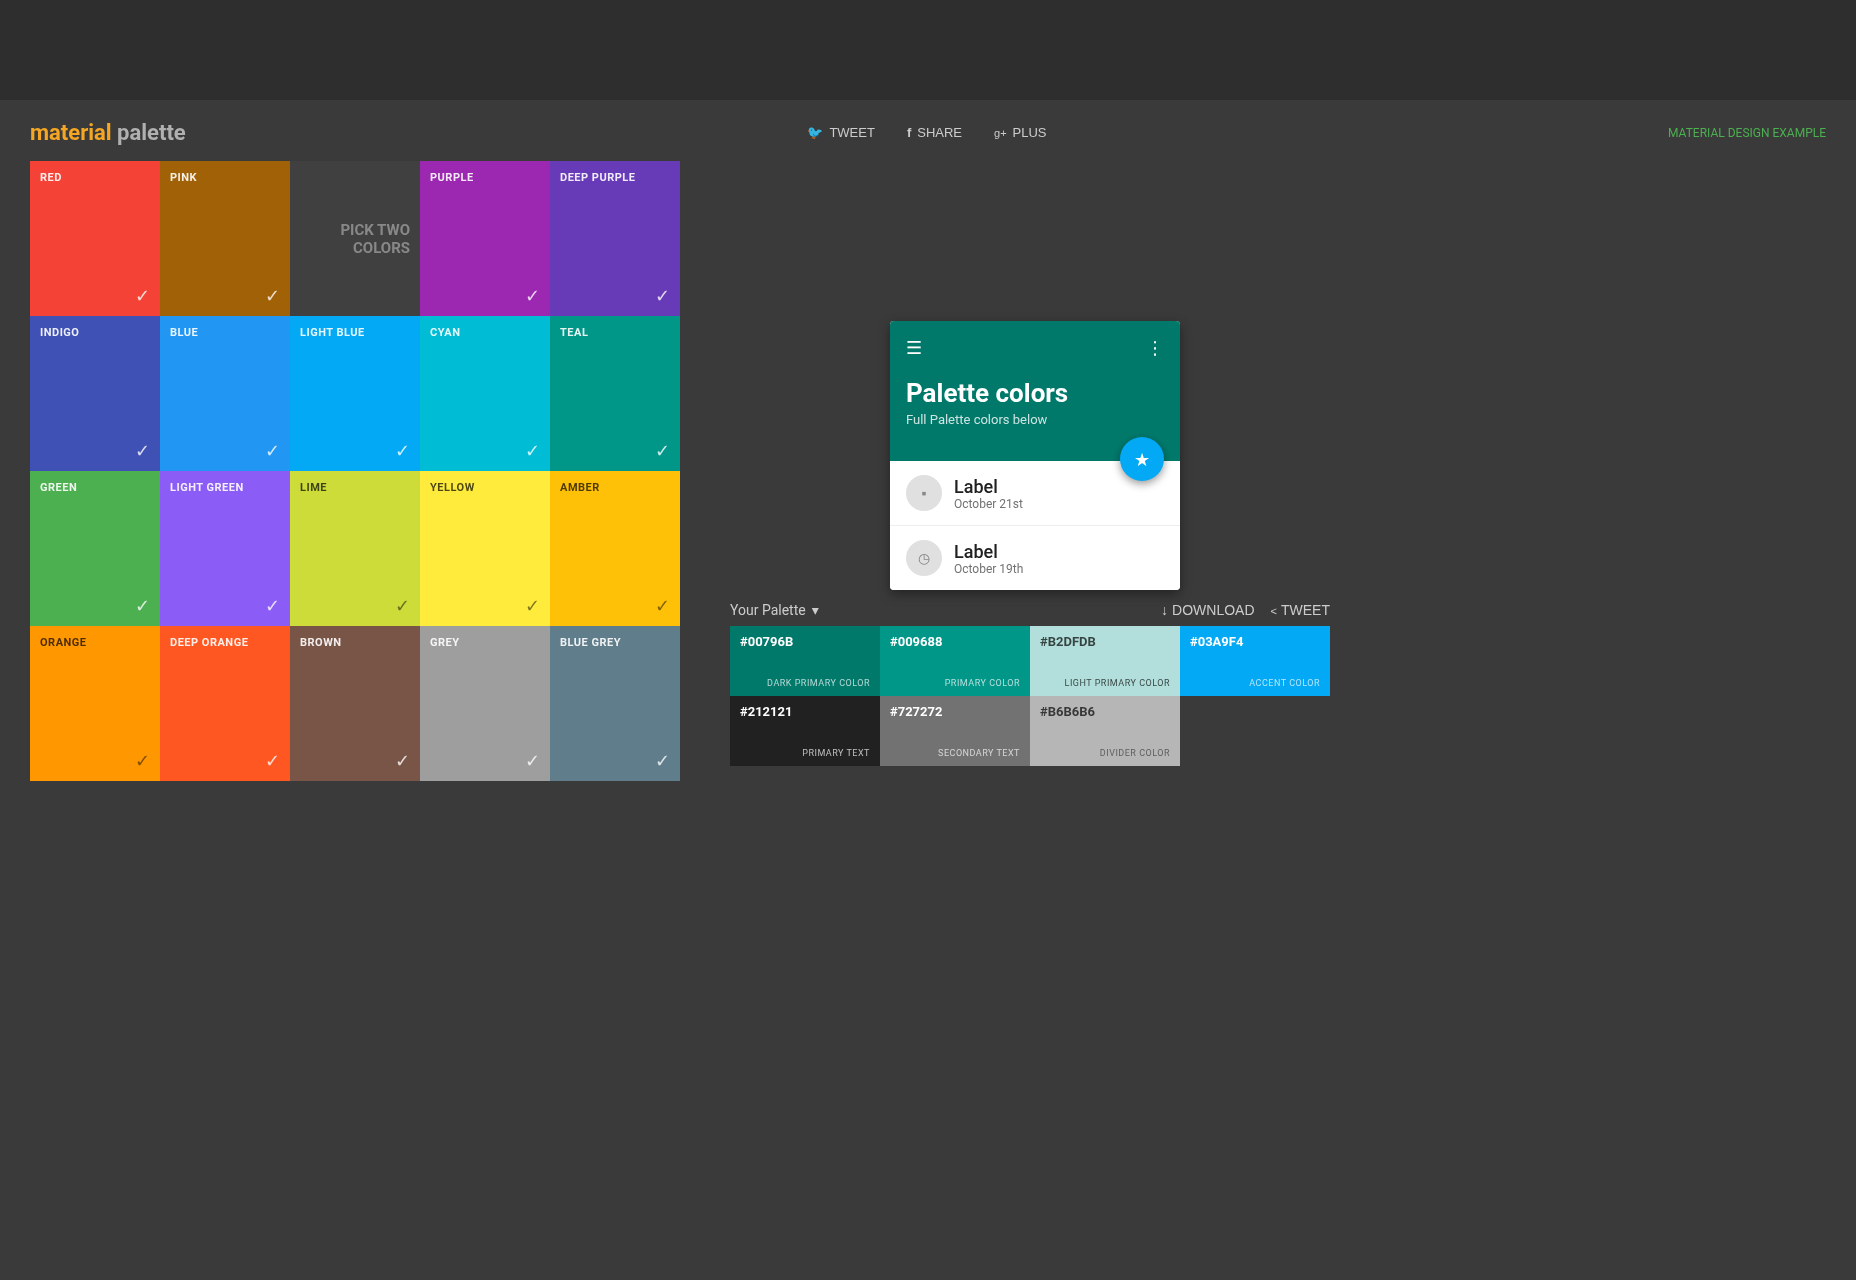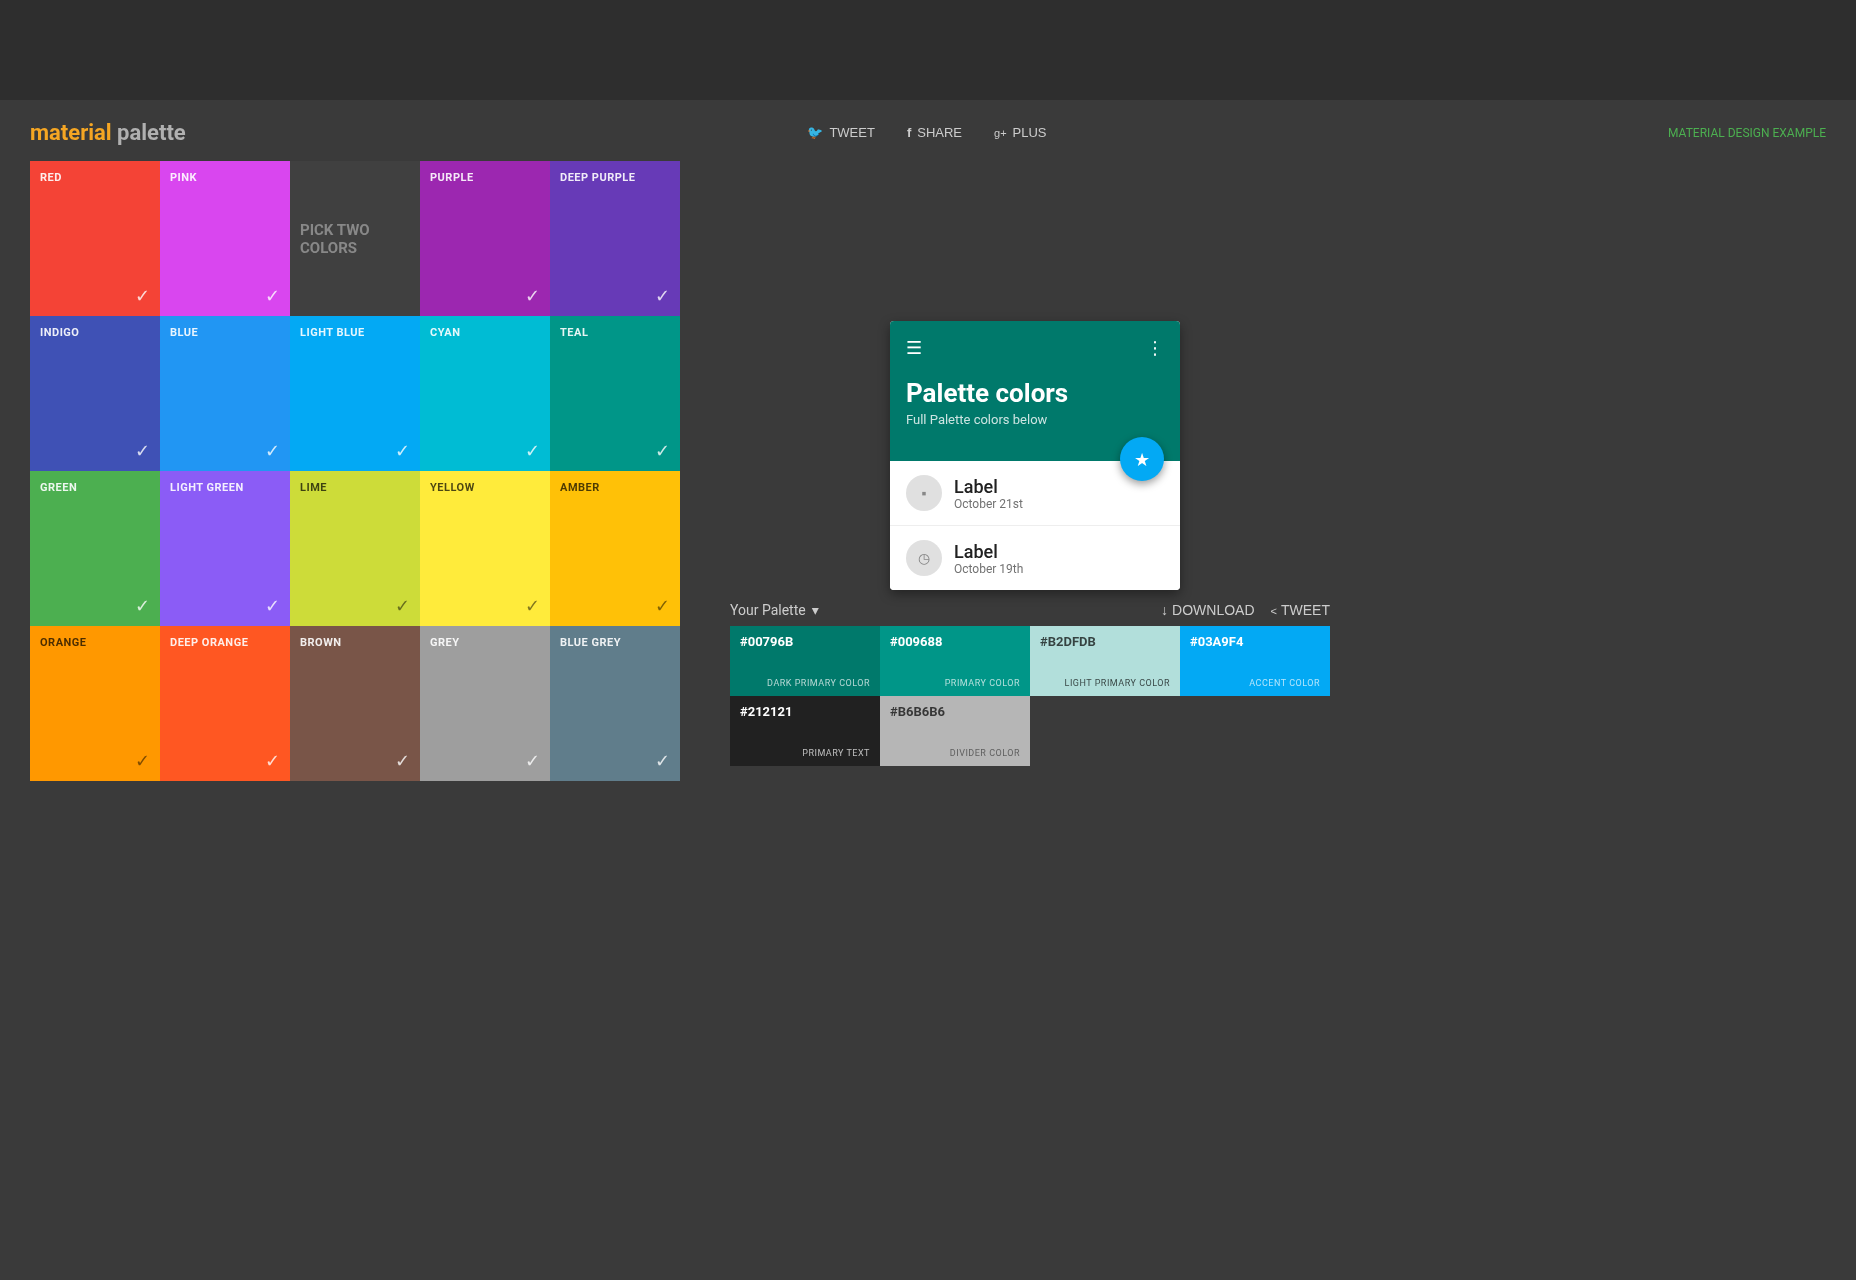--- a/index.html
+++ b/index.html
@@ -95,21 +95,21 @@
     .pick-two {
       width: 130px;
       height: 155px;
       background: #404040;
       display: flex;
       align-items: center;
       justify-content: center;
       font-size: 15px;
       font-weight: bold;
       color: #888;
-      text-align: left;
+      text-align: right;
       padding: 10px;
     }
 
     .row { display: flex; }
 
     
     .preview-section {
       position: absolute;
       left: 860px;
       top: 160px;
@@ -332,21 +332,21 @@
 
   <div class="page-wrapper">
 
     <div>
 
       <div class="row">
         <div class="color-cell" style="background:#F44336">
           <span class="color-name">RED</span>
           <span class="checkmark">✓</span>
         </div>
-        <div class="color-cell" style="background:#d946ef">
+        <div class="color-cell" style="background:#a16207">
           <span class="color-name">PINK</span>
           <span class="checkmark">✓</span>
         </div>
         <div class="pick-two">
           <span>PICK TWO COLORS</span>
         </div>
         <div class="color-cell" style="background:#9C27B0">
           <span class="color-name">PURPLE</span>
           <span class="checkmark">✓</span>
         </div>
@@ -489,20 +489,24 @@
           <span class="swatch-label">LIGHT PRIMARY COLOR</span>
         </div>
         <div class="palette-swatch" style="background:#03A9F4">
           <span class="hex">#03A9F4</span>
           <span class="swatch-label">ACCENT COLOR</span>
         </div>
         <div class="palette-swatch" style="background:#212121">
           <span class="hex">#212121</span>
           <span class="swatch-label">PRIMARY TEXT</span>
         </div>
+        <div class="palette-swatch" style="background:#727272">
+          <span class="hex">#727272</span>
+          <span class="swatch-label">SECONDARY TEXT</span>
+        </div>
         <div class="palette-swatch light" style="background:#B6B6B6">
           <span class="hex" style="color:rgba(0,0,0,0.7)">#B6B6B6</span>
           <span class="swatch-label" style="color:rgba(0,0,0,0.5)">DIVIDER COLOR</span>
         </div>
       </div>
     </div>
   </div>
 </div>
 
 </body></html>

